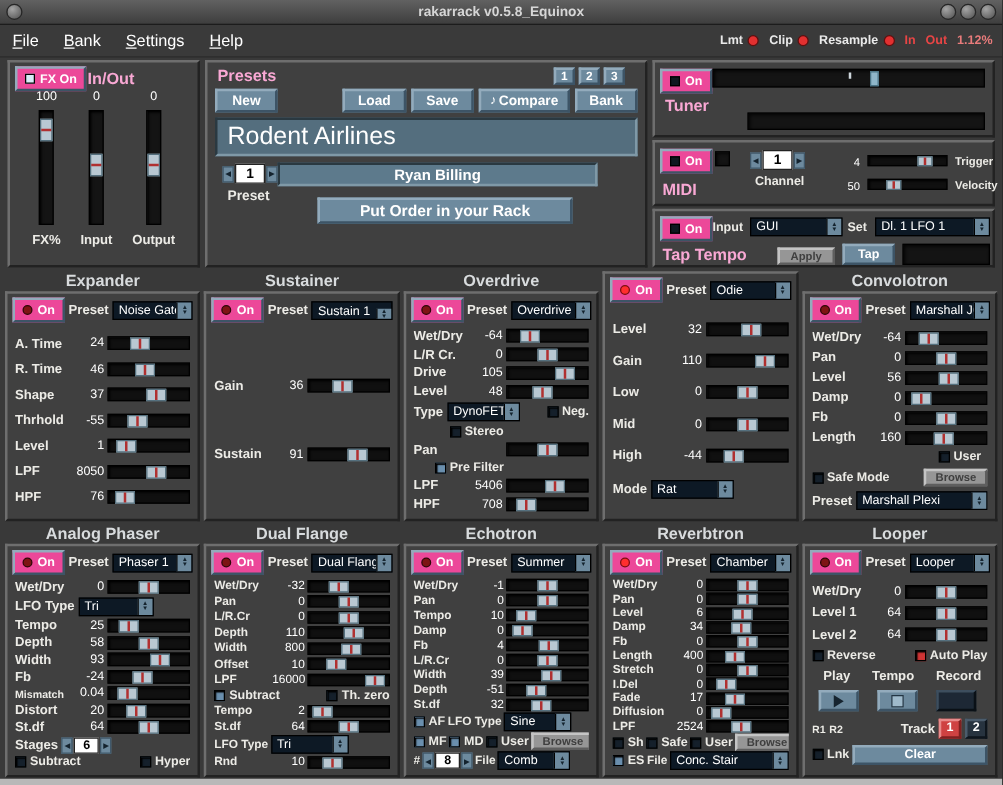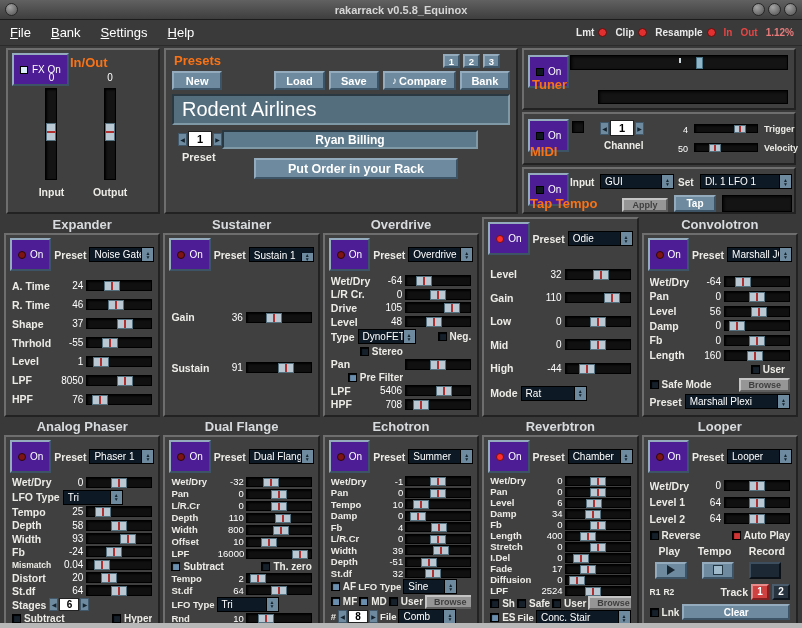--- a/index.html
+++ b/index.html
@@ -18,25 +18,25 @@
   .menu-item u{text-decoration:underline;}
   #menubar-right{margin-left:auto;display:flex;align-items:center;gap:8px;padding-right:8px;}
   #indicators{display:flex;align-items:center;gap:8px;}
   .ind{display:flex;align-items:center;gap:4px;font-size:10px;color:#eaeaea;font-weight:bold;justify-content:space-between;}
   .led-dot{width:7px;height:7px;border-radius:50%;background:#e23030;border:1px solid #5d0f0f;}
   .io-label{color:#e84545;font-weight:bold;font-size:10px;}
   .cpu{color:#e87b7b;font-size:10px;font-weight:bold;}
 
   
   .panel{position:absolute;background:#404040;border:2px solid;border-color:#6e6e6e #222 #222 #6e6e6e;box-sizing:border-box;}
-  .panel-title{font-size:13px;font-weight:bold;color:#f97316;position:absolute;white-space:nowrap;}
+  .panel-title{font-size:13px;font-weight:bold;color:#f9a8d4;position:absolute;white-space:nowrap;}
   .lcd{background:#141414;border:1px solid #000;box-shadow:inset 1px 1px 3px rgba(0,0,0,.85);position:absolute;box-sizing:border-box;}
 
   
-  .on-btn{height:33px;display:inline-flex;align-items:center;gap:4px;padding:0 6px;background:#4c1d95;border:2px solid;border-color:#93abbc #3d5466 #3d5466 #93abbc;color:#fff;font-size:10px;font-weight:normal;box-sizing:border-box;flex:none;cursor:default;}
+  .on-btn{height:20px;display:inline-flex;align-items:center;gap:4px;padding:0 6px;background:#ec4899;border:2px solid;border-color:#93abbc #3d5466 #3d5466 #93abbc;color:#fff;font-size:10px;font-weight:bold;box-sizing:border-box;flex:none;cursor:default;}
   .led-circle{width:8px;height:8px;border-radius:50%;background:#7e1414;border:1px solid #2e0606;box-sizing:border-box;}
   .led-circle.bright{background:#ff2e2e;border-color:#7a0e0e;}
   .led-square{width:8px;height:8px;background:#0f171f;border:1px solid #000;box-sizing:border-box;}
   .led-square.lit{background:#d8ecf8;}
 
   .mbtn{height:16px;padding:0 7px;display:inline-flex;align-items:center;justify-content:center;font-size:10px;font-weight:bold;color:#fff;background:#6d8a9e;border:2px solid;border-color:#93abbc #3d5466 #3d5466 #93abbc;box-sizing:border-box;cursor:default;white-space:nowrap;}
   .mbtn.gray{background:#969696;color:#3f3f3f;border-color:#c4c4c4 #5e5e5e #5e5e5e #c4c4c4;height:14px;font-size:9px;}
   .mbtn.red{background:#cf4242;border-color:#e88a8a #802020 #802020 #e88a8a;min-width:18px;padding:0 4px;}
   .mbtn.navy{background:#27333f;border-color:#4b5c6c #0e151c #0e151c #4b5c6c;min-width:18px;padding:0 4px;}
   .note{font-size:10px;margin-right:2px;}
@@ -166,20 +166,27 @@
   </div>
 
   <div class="panel" id="inout-panel" style="left:6px;top:48px;width:154px;height:166px;">
     <span class="on-btn" style="position:absolute;left:4px;top:3px;">
       <span class="led-square lit"></span>
       <span>FX On</span>
     </span>
     <span class="panel-title" style="left:62px;top:5px;">In/Out</span>
     <div id="io-cols">
         <div class="io-col">
+          <div class="io-val">100</div>
+          <div class="vslider">
+            <div class="vhandle" style="top: calc(8% - 1.44px);"></div>
+          </div>
+          <div class="io-lab">FX%</div>
+        </div>
+        <div class="io-col">
           <div class="io-val">0</div>
           <div class="vslider">
             <div class="vhandle" style="top: calc(47% - 8.46px);"></div>
           </div>
           <div class="io-lab">Input</div>
         </div>
         <div class="io-col">
           <div class="io-val">0</div>
           <div class="vslider">
             <div class="vhandle" style="top: calc(47% - 8.46px);"></div>

